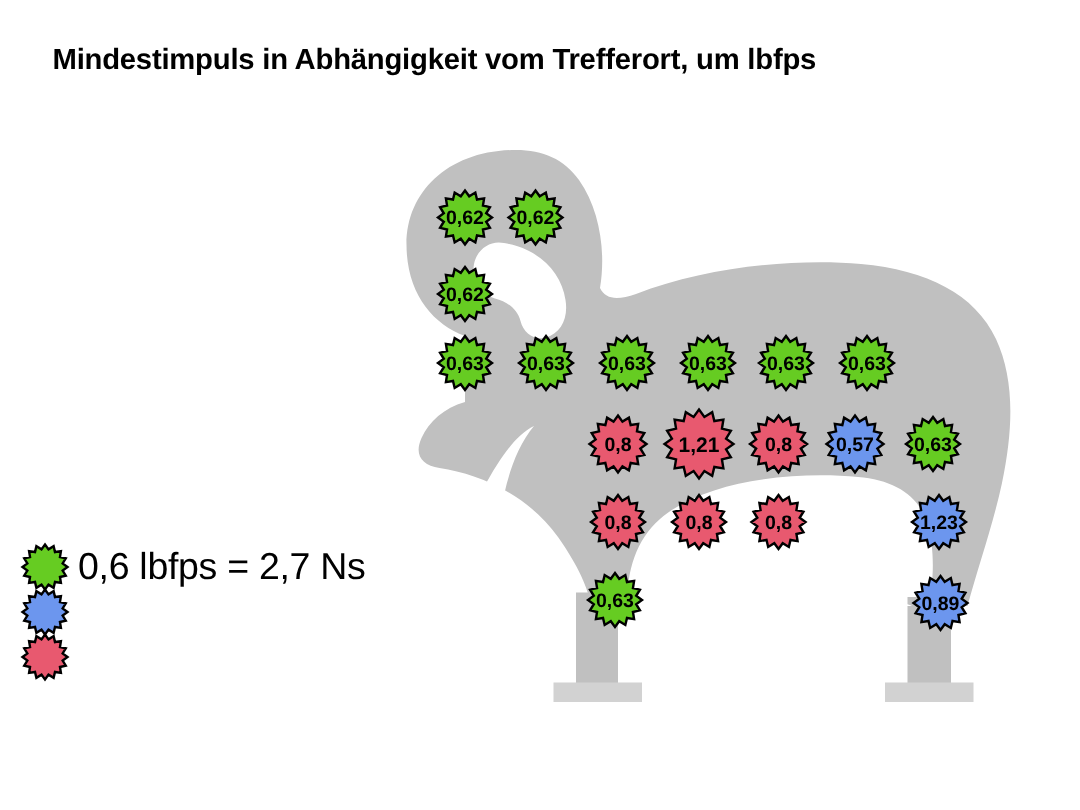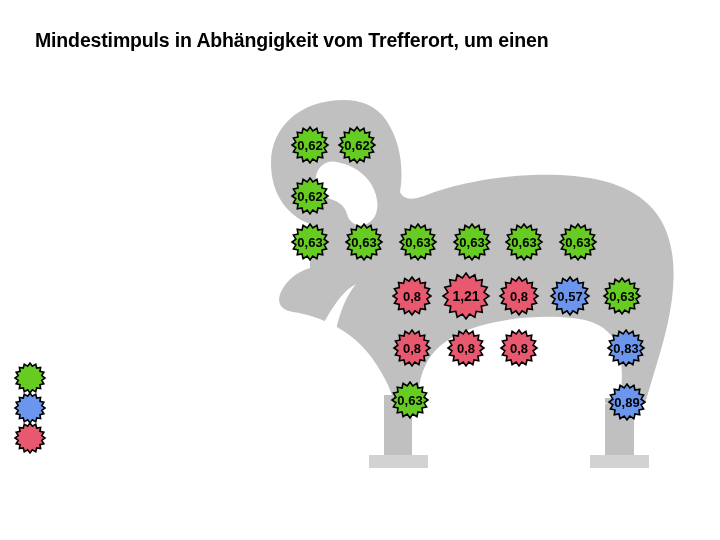--- a/index.html
+++ b/index.html
@@ -71,21 +71,21 @@
     line-height:30px;
     letter-spacing:-0.2px;
   }
 </style>
 </head>
 <body>
 
 <div id="stage">
 
   <div id="title">
-    <span class="tline">Mindestimpuls in Abhängigkeit vom Trefferort, um einen</span>
+    <span class="tline">Mindestimpuls in Abhängigkeit vom Trefferort, um lbfps</span>
   </div>
 
   <svg id="ram" viewBox="0 0 720 540" aria-hidden="true">
 
     <rect x="384" y="395" width="28" height="62" fill="#c0c0c0"></rect>
     <rect x="369" y="455" width="59" height="13" fill="#d2d2d2"></rect>
 
     <rect x="605" y="398" width="29" height="59" fill="#c0c0c0"></rect>
     <rect x="590" y="455" width="59" height="13" fill="#d2d2d2"></rect>
 
@@ -231,21 +231,21 @@
       <div class="marker" title="0,8" style="left: 519px; top: 348px;">
         <svg width="42" height="42" viewBox="0 0 42 42">
           <path d="M 21.00 3.00 L 23.81 6.88 L 27.89 4.37 L 29.00 9.03 L 33.73 8.27 L 32.97 13.00 L 37.63 14.11 L 35.12 18.19 L 39.00 21.00 L 35.12 23.81 L 37.63 27.89 L 32.97 29.00 L 33.73 33.73 L 29.00 32.97 L 27.89 37.63 L 23.81 35.12 L 21.00 39.00 L 18.19 35.12 L 14.11 37.63 L 13.00 32.97 L 8.27 33.73 L 9.03 29.00 L 4.37 27.89 L 6.88 23.81 L 3.00 21.00 L 6.88 18.19 L 4.37 14.11 L 9.03 13.00 L 8.27 8.27 L 13.00 9.03 L 14.11 4.37 L 18.19 6.88 Z" fill="#e8596f" stroke="#000000" stroke-width="1.6" stroke-linejoin="miter"></path>
         </svg>
         <span class="mlabel">0,8</span>
       </div>
       <div class="marker" title="0,73" style="left: 626px; top: 348px;">
         <svg width="42" height="42" viewBox="0 0 42 42">
           <path d="M 21.00 3.00 L 23.81 6.88 L 27.89 4.37 L 29.00 9.03 L 33.73 8.27 L 32.97 13.00 L 37.63 14.11 L 35.12 18.19 L 39.00 21.00 L 35.12 23.81 L 37.63 27.89 L 32.97 29.00 L 33.73 33.73 L 29.00 32.97 L 27.89 37.63 L 23.81 35.12 L 21.00 39.00 L 18.19 35.12 L 14.11 37.63 L 13.00 32.97 L 8.27 33.73 L 9.03 29.00 L 4.37 27.89 L 6.88 23.81 L 3.00 21.00 L 6.88 18.19 L 4.37 14.11 L 9.03 13.00 L 8.27 8.27 L 13.00 9.03 L 14.11 4.37 L 18.19 6.88 Z" fill="#6c96ee" stroke="#000000" stroke-width="1.6" stroke-linejoin="miter"></path>
         </svg>
-        <span class="mlabel">0,83</span>
+        <span class="mlabel">1,23</span>
       </div>
       <div class="marker" title="0,63" style="left: 410px; top: 400px;">
         <svg width="42" height="42" viewBox="0 0 42 42">
           <path d="M 21.00 3.00 L 23.81 6.88 L 27.89 4.37 L 29.00 9.03 L 33.73 8.27 L 32.97 13.00 L 37.63 14.11 L 35.12 18.19 L 39.00 21.00 L 35.12 23.81 L 37.63 27.89 L 32.97 29.00 L 33.73 33.73 L 29.00 32.97 L 27.89 37.63 L 23.81 35.12 L 21.00 39.00 L 18.19 35.12 L 14.11 37.63 L 13.00 32.97 L 8.27 33.73 L 9.03 29.00 L 4.37 27.89 L 6.88 23.81 L 3.00 21.00 L 6.88 18.19 L 4.37 14.11 L 9.03 13.00 L 8.27 8.27 L 13.00 9.03 L 14.11 4.37 L 18.19 6.88 Z" fill="#66cc22" stroke="#000000" stroke-width="1.6" stroke-linejoin="miter"></path>
         </svg>
         <span class="mlabel">0,63</span>
       </div>
       <div class="marker" title="0,70" style="left: 627px; top: 402px;">
         <svg width="42" height="42" viewBox="0 0 42 42">
           <path d="M 21.00 3.00 L 23.81 6.88 L 27.89 4.37 L 29.00 9.03 L 33.73 8.27 L 32.97 13.00 L 37.63 14.11 L 35.12 18.19 L 39.00 21.00 L 35.12 23.81 L 37.63 27.89 L 32.97 29.00 L 33.73 33.73 L 29.00 32.97 L 27.89 37.63 L 23.81 35.12 L 21.00 39.00 L 18.19 35.12 L 14.11 37.63 L 13.00 32.97 L 8.27 33.73 L 9.03 29.00 L 4.37 27.89 L 6.88 23.81 L 3.00 21.00 L 6.88 18.19 L 4.37 14.11 L 9.03 13.00 L 8.27 8.27 L 13.00 9.03 L 14.11 4.37 L 18.19 6.88 Z" fill="#6c96ee" stroke="#000000" stroke-width="1.6" stroke-linejoin="miter"></path>
@@ -254,20 +254,21 @@
       </div>
     </div>
 
   <div id="legend">
       <div class="legrow">
         <span class="legstar">
           <svg width="36" height="36" viewBox="0 0 36 36">
             <path d="M 18.00 3.00 L 20.34 6.23 L 23.74 4.14 L 24.67 8.02 L 28.61 7.39 L 27.98 11.33 L 31.86 12.26 L 29.77 15.66 L 33.00 18.00 L 29.77 20.34 L 31.86 23.74 L 27.98 24.67 L 28.61 28.61 L 24.67 27.98 L 23.74 31.86 L 20.34 29.77 L 18.00 33.00 L 15.66 29.77 L 12.26 31.86 L 11.33 27.98 L 7.39 28.61 L 8.02 24.67 L 4.14 23.74 L 6.23 20.34 L 3.00 18.00 L 6.23 15.66 L 4.14 12.26 L 8.02 11.33 L 7.39 7.39 L 11.33 8.02 L 12.26 4.14 L 15.66 6.23 Z" fill="#66cc22" stroke="#000000" stroke-width="1.6" stroke-linejoin="miter"></path>
           </svg>
         </span>
+        <span class="legtext">0,6 lbfps = 2,7 Ns</span>
       </div>
       <div class="legrow">
         <span class="legstar">
           <svg width="36" height="36" viewBox="0 0 36 36">
             <path d="M 18.00 3.00 L 20.34 6.23 L 23.74 4.14 L 24.67 8.02 L 28.61 7.39 L 27.98 11.33 L 31.86 12.26 L 29.77 15.66 L 33.00 18.00 L 29.77 20.34 L 31.86 23.74 L 27.98 24.67 L 28.61 28.61 L 24.67 27.98 L 23.74 31.86 L 20.34 29.77 L 18.00 33.00 L 15.66 29.77 L 12.26 31.86 L 11.33 27.98 L 7.39 28.61 L 8.02 24.67 L 4.14 23.74 L 6.23 20.34 L 3.00 18.00 L 6.23 15.66 L 4.14 12.26 L 8.02 11.33 L 7.39 7.39 L 11.33 8.02 L 12.26 4.14 L 15.66 6.23 Z" fill="#6c96ee" stroke="#000000" stroke-width="1.6" stroke-linejoin="miter"></path>
           </svg>
         </span>
       </div>
       <div class="legrow">
         <span class="legstar">

